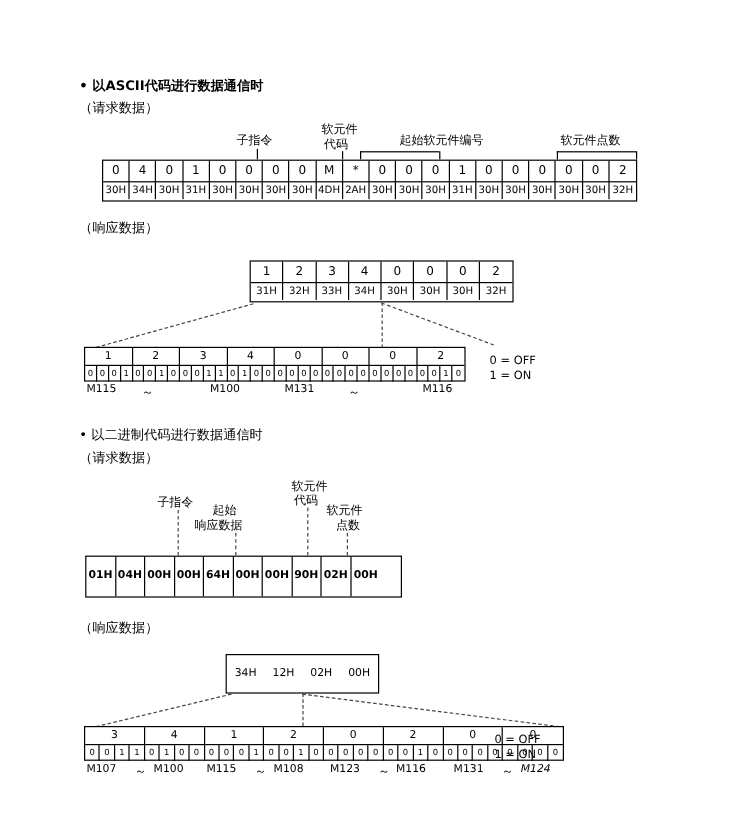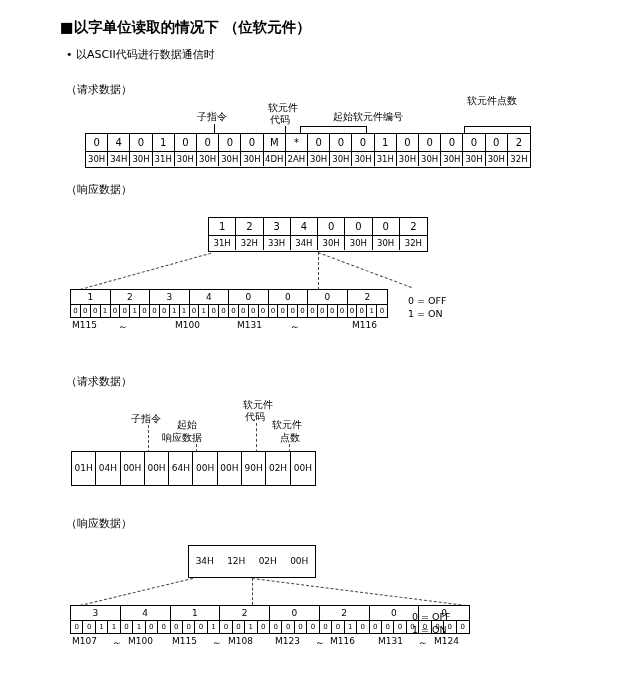--- a/index.html
+++ b/index.html
@@ -90,30 +90,29 @@
   .dvline { position:absolute; border-left:1px dashed #444; }
 
   .legend { position:absolute; font-size:9.5px; white-space:nowrap; }
   .tick { position:absolute; font-size:10px; }
 </style>
 </head>
 <body>
 
 <div class="page">
 
-  <div class="h1" style="left:60px; top:18px;">■以字单位读取的情况下 （位软元件）</div>
-
-  <div class="bullet" style="left:66px; top:47px;">• 以ASCII代码进行数据通信时</div>
+
+  <div class="bullet" style="left:66px; top:64px;font-weight:bold;">• 以ASCII代码进行数据通信时</div>
   <div class="txt" style="left:66px; top:82px;">（请求数据）</div>
 
   <div class="txt-sm" style="left:197px; top:110px;">子指令</div>
   <div class="txt-sm" style="left:268px; top:101px;">软元件</div>
   <div class="txt-sm" style="left:270px; top:113px;">代码</div>
   <div class="txt-sm" style="left:333px; top:110px;">起始软元件编号</div>
-  <div class="txt-sm" style="left:467px; top:94px;">软元件点数</div>
+  <div class="txt-sm" style="left:467px; top:110px;">软元件点数</div>
 
   <div class="vline" style="left:214px; top:124px; height:9px;"></div>
   <div class="vline" style="left:285px; top:126px; height:7px;"></div>
   <div class="hline" style="left:300px; top:126px; width:66px;"></div>
   <div class="vline" style="left:300px; top:126px; height:7px;"></div>
   <div class="vline" style="left:366px; top:126px; height:7px;"></div>
   <div class="hline" style="left:464px; top:126px; width:66px;"></div>
   <div class="vline" style="left:464px; top:126px; height:7px;"></div>
   <div class="vline" style="left:530px; top:126px; height:7px;"></div>
 
@@ -244,36 +243,37 @@
       <div class="tick" style="left: 118px; top: 320px; font-size: 10px;">～</div>
       <div class="tick" style="left: 175px; top: 320px; font-size: 9px;">M100</div>
       <div class="tick" style="left: 237px; top: 320px; font-size: 9px;">M131</div>
       <div class="tick" style="left: 290px; top: 320px; font-size: 10px;">～</div>
       <div class="tick" style="left: 352px; top: 320px; font-size: 9px;">M116</div>
     </div>
 
   <div class="legend" style="left:408px; top:295px;">0 = OFF</div>
   <div class="legend" style="left:408px; top:308px;">1 = ON</div>
 
+  <div class="bullet" style="left:66px; top:355px;">• 以二进制代码进行数据通信时</div>
   <div class="txt" style="left:66px; top:374px;">（请求数据）</div>
 
   <div class="txt-sm" style="left:131px; top:412px;">子指令</div>
   <div class="txt-sm" style="left:177px; top:418px;">起始</div>
   <div class="txt-sm" style="left:162px; top:431px;">响应数据</div>
   <div class="txt-sm" style="left:243px; top:398px;">软元件</div>
   <div class="txt-sm" style="left:245px; top:410px;">代码</div>
   <div class="txt-sm" style="left:272px; top:418px;">软元件</div>
   <div class="txt-sm" style="left:280px; top:431px;">点数</div>
 
   <div class="dvline" style="left:148px; top:425px; height:38px;"></div>
   <div class="dvline" style="left:196px; top:444px; height:19px;"></div>
   <div class="dvline" style="left:256px; top:423px; height:40px;"></div>
   <div class="dvline" style="left:289px; top:444px; height:19px;"></div>
 
-  <div class="frame" id="s2-req" style="left:71px; top:451px; width:245px; height:35px;">
+  <div class="frame" id="s2-req" style="left:71px; top:463px; width:264px; height:35px;font-weight:bold;">
     <div class="rowline" id="s2-req-hex">
         <div class="cell" style="width: 24.5px; line-height: 33px; height: 33px; font-size: 9px;">01H</div>
         <div class="cell" style="width: 24.5px; line-height: 33px; height: 33px; font-size: 9px; border-right: 1px solid rgb(0, 0, 0);">04H</div>
         <div class="cell" style="width: 24.5px; line-height: 33px; height: 33px; font-size: 9px;">00H</div>
         <div class="cell" style="width: 24.5px; line-height: 33px; height: 33px; font-size: 9px; border-right: 1px solid rgb(0, 0, 0);">00H</div>
         <div class="cell" style="width: 24.5px; line-height: 33px; height: 33px; font-size: 9px;">64H</div>
         <div class="cell" style="width: 24.5px; line-height: 33px; height: 33px; font-size: 9px;">00H</div>
         <div class="cell" style="width: 24.5px; line-height: 33px; height: 33px; font-size: 9px; border-right: 1px solid rgb(0, 0, 0);">00H</div>
         <div class="cell" style="width: 24.5px; line-height: 33px; height: 33px; font-size: 9px; border-right: 1px solid rgb(0, 0, 0);">90H</div>
         <div class="cell" style="width: 24.5px; line-height: 33px; height: 33px; font-size: 9px;">02H</div>
@@ -347,19 +347,19 @@
       <div class="tick" style="left: 112px; top: 636px; font-size: 10px;">～</div>
       <div class="tick" style="left: 128px; top: 636px; font-size: 9px;">M100</div>
       <div class="tick" style="left: 172px; top: 636px; font-size: 9px;">M115</div>
       <div class="tick" style="left: 212px; top: 636px; font-size: 10px;">～</div>
       <div class="tick" style="left: 228px; top: 636px; font-size: 9px;">M108</div>
       <div class="tick" style="left: 275px; top: 636px; font-size: 9px;">M123</div>
       <div class="tick" style="left: 315px; top: 636px; font-size: 10px;">～</div>
       <div class="tick" style="left: 330px; top: 636px; font-size: 9px;">M116</div>
       <div class="tick" style="left: 378px; top: 636px; font-size: 9px;">M131</div>
       <div class="tick" style="left: 418px; top: 636px; font-size: 10px;">～</div>
-      <div class="tick" style="left: 434px; top: 636px; font-size: 9px;">M124</div>
+      <div class="tick" style="left: 434px; top: 636px; font-size: 9px; font-style: italic;">M124</div>
     </div>
 
   <div class="legend" style="left:412px; top:611px;">0 = OFF</div>
   <div class="legend" style="left:412px; top:624px;">1 = ON</div>
 
 </div>
 
 </body></html>

